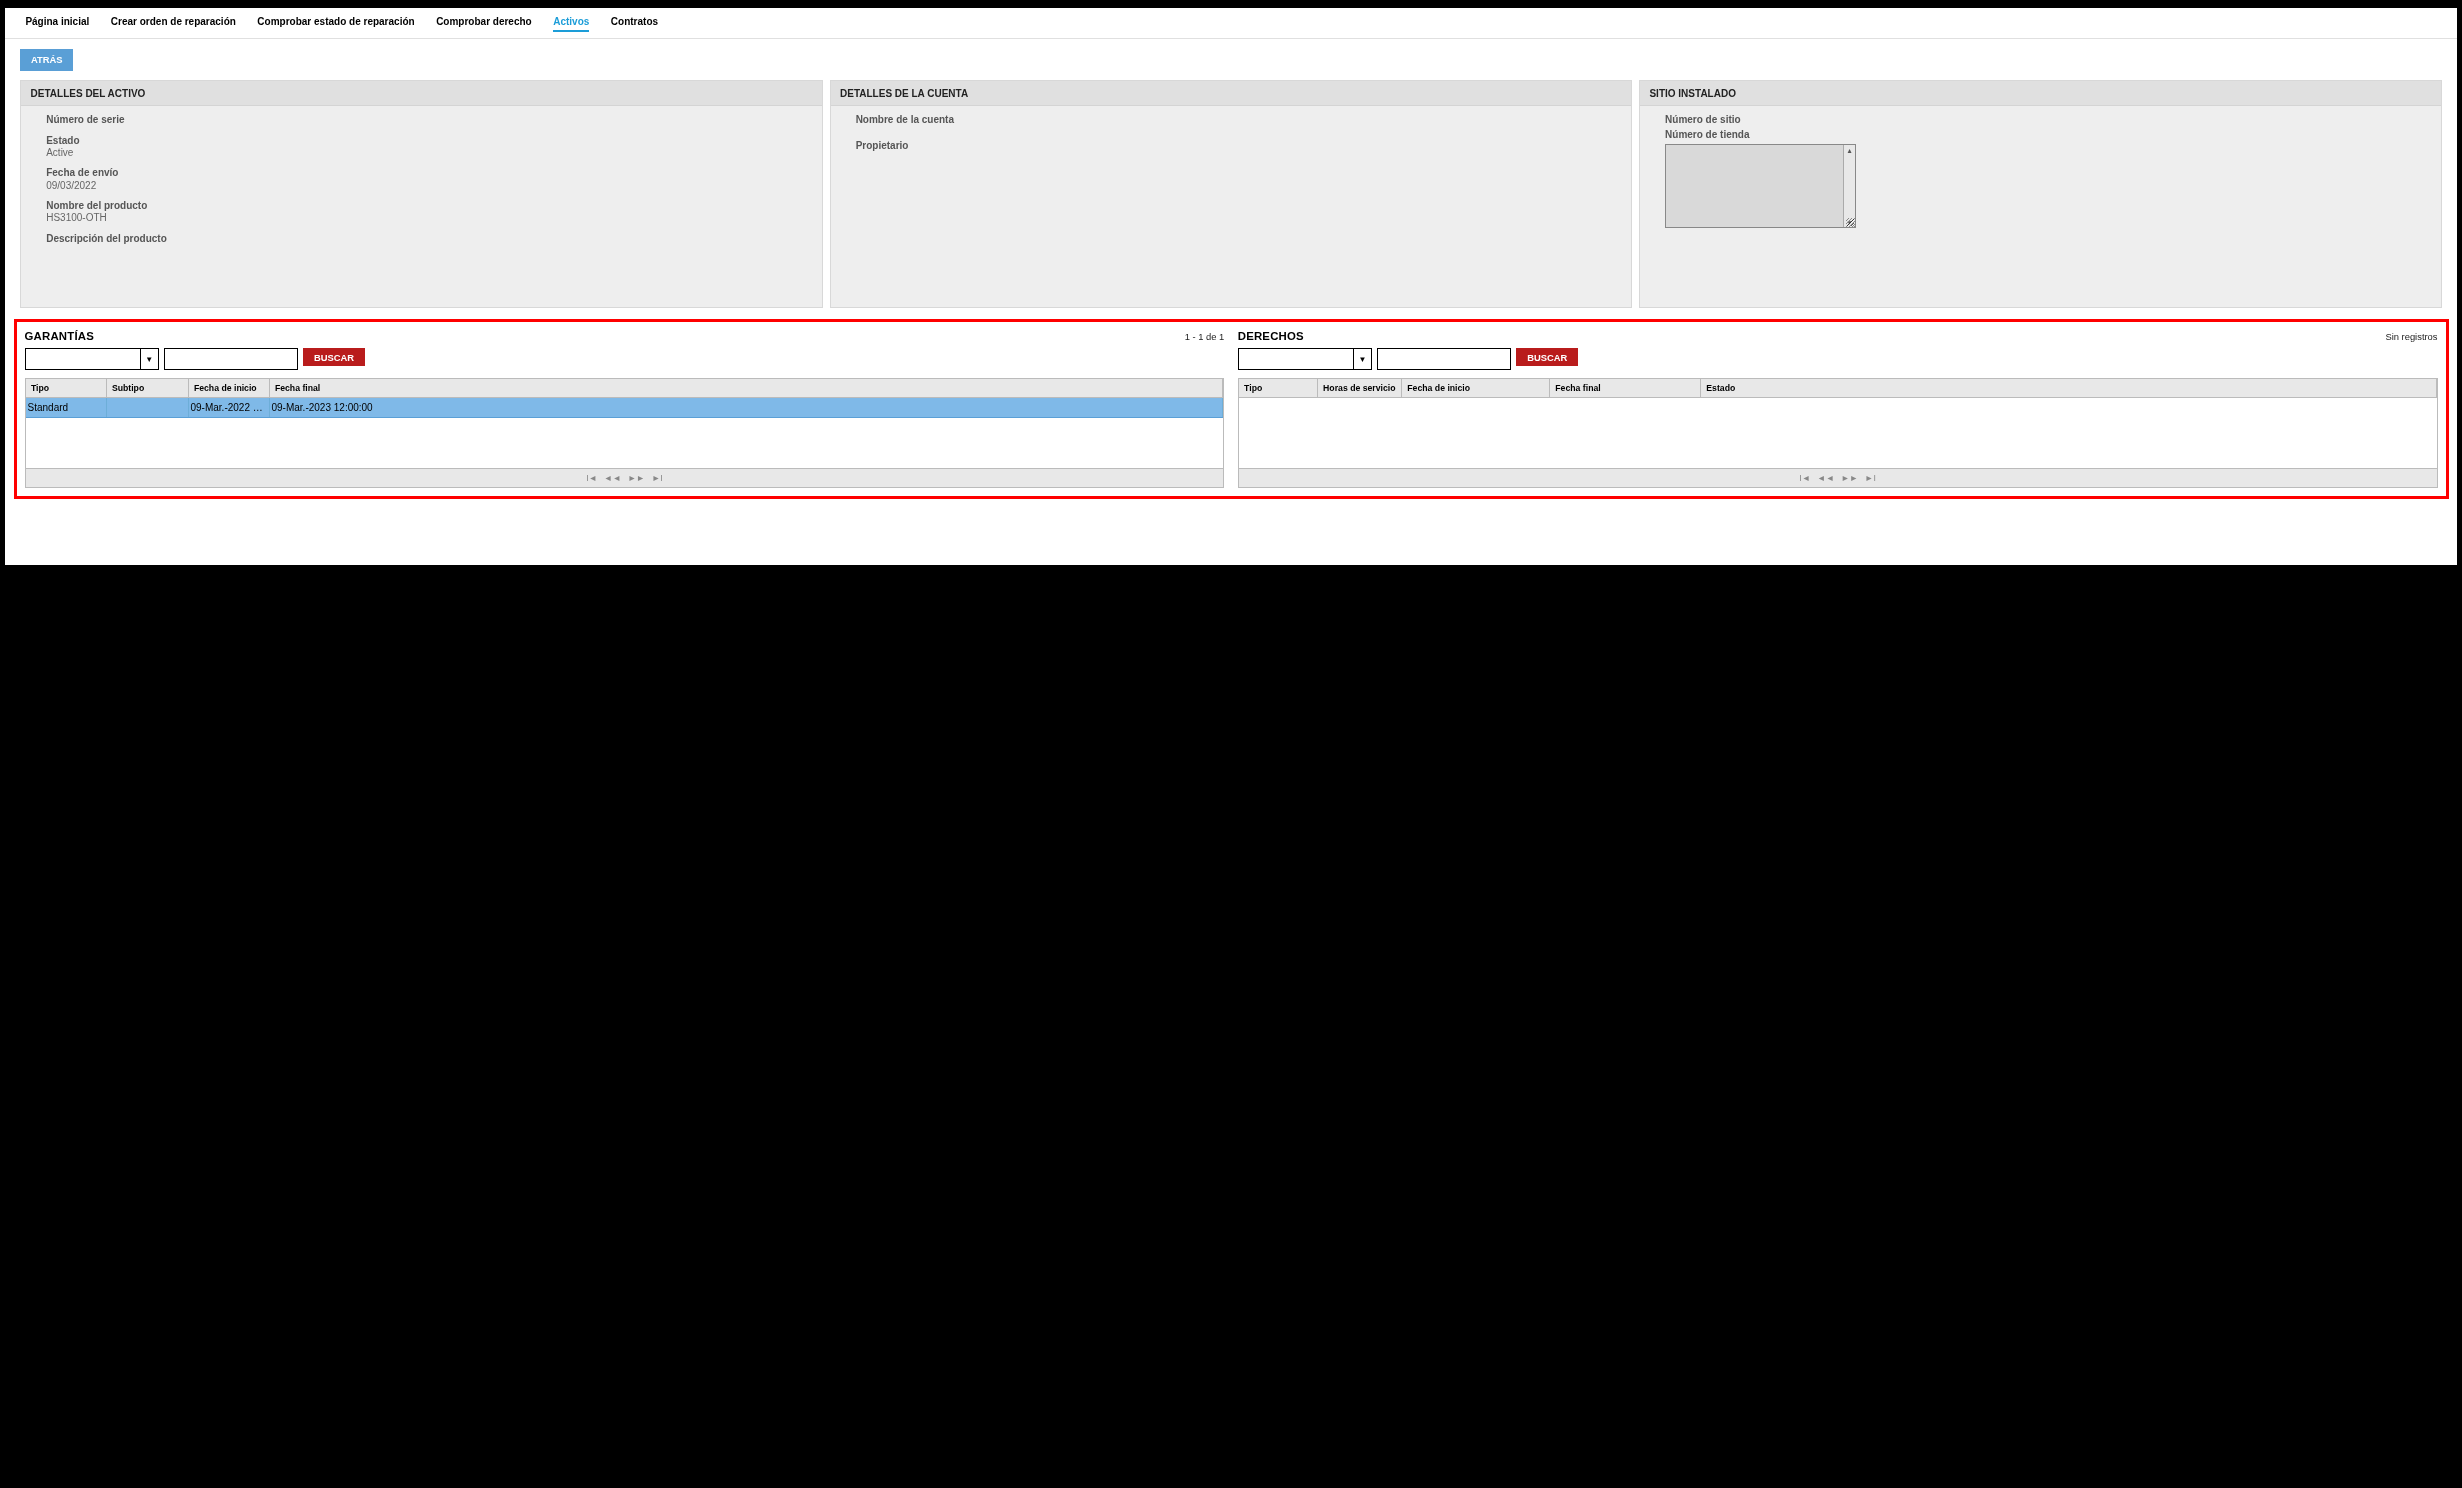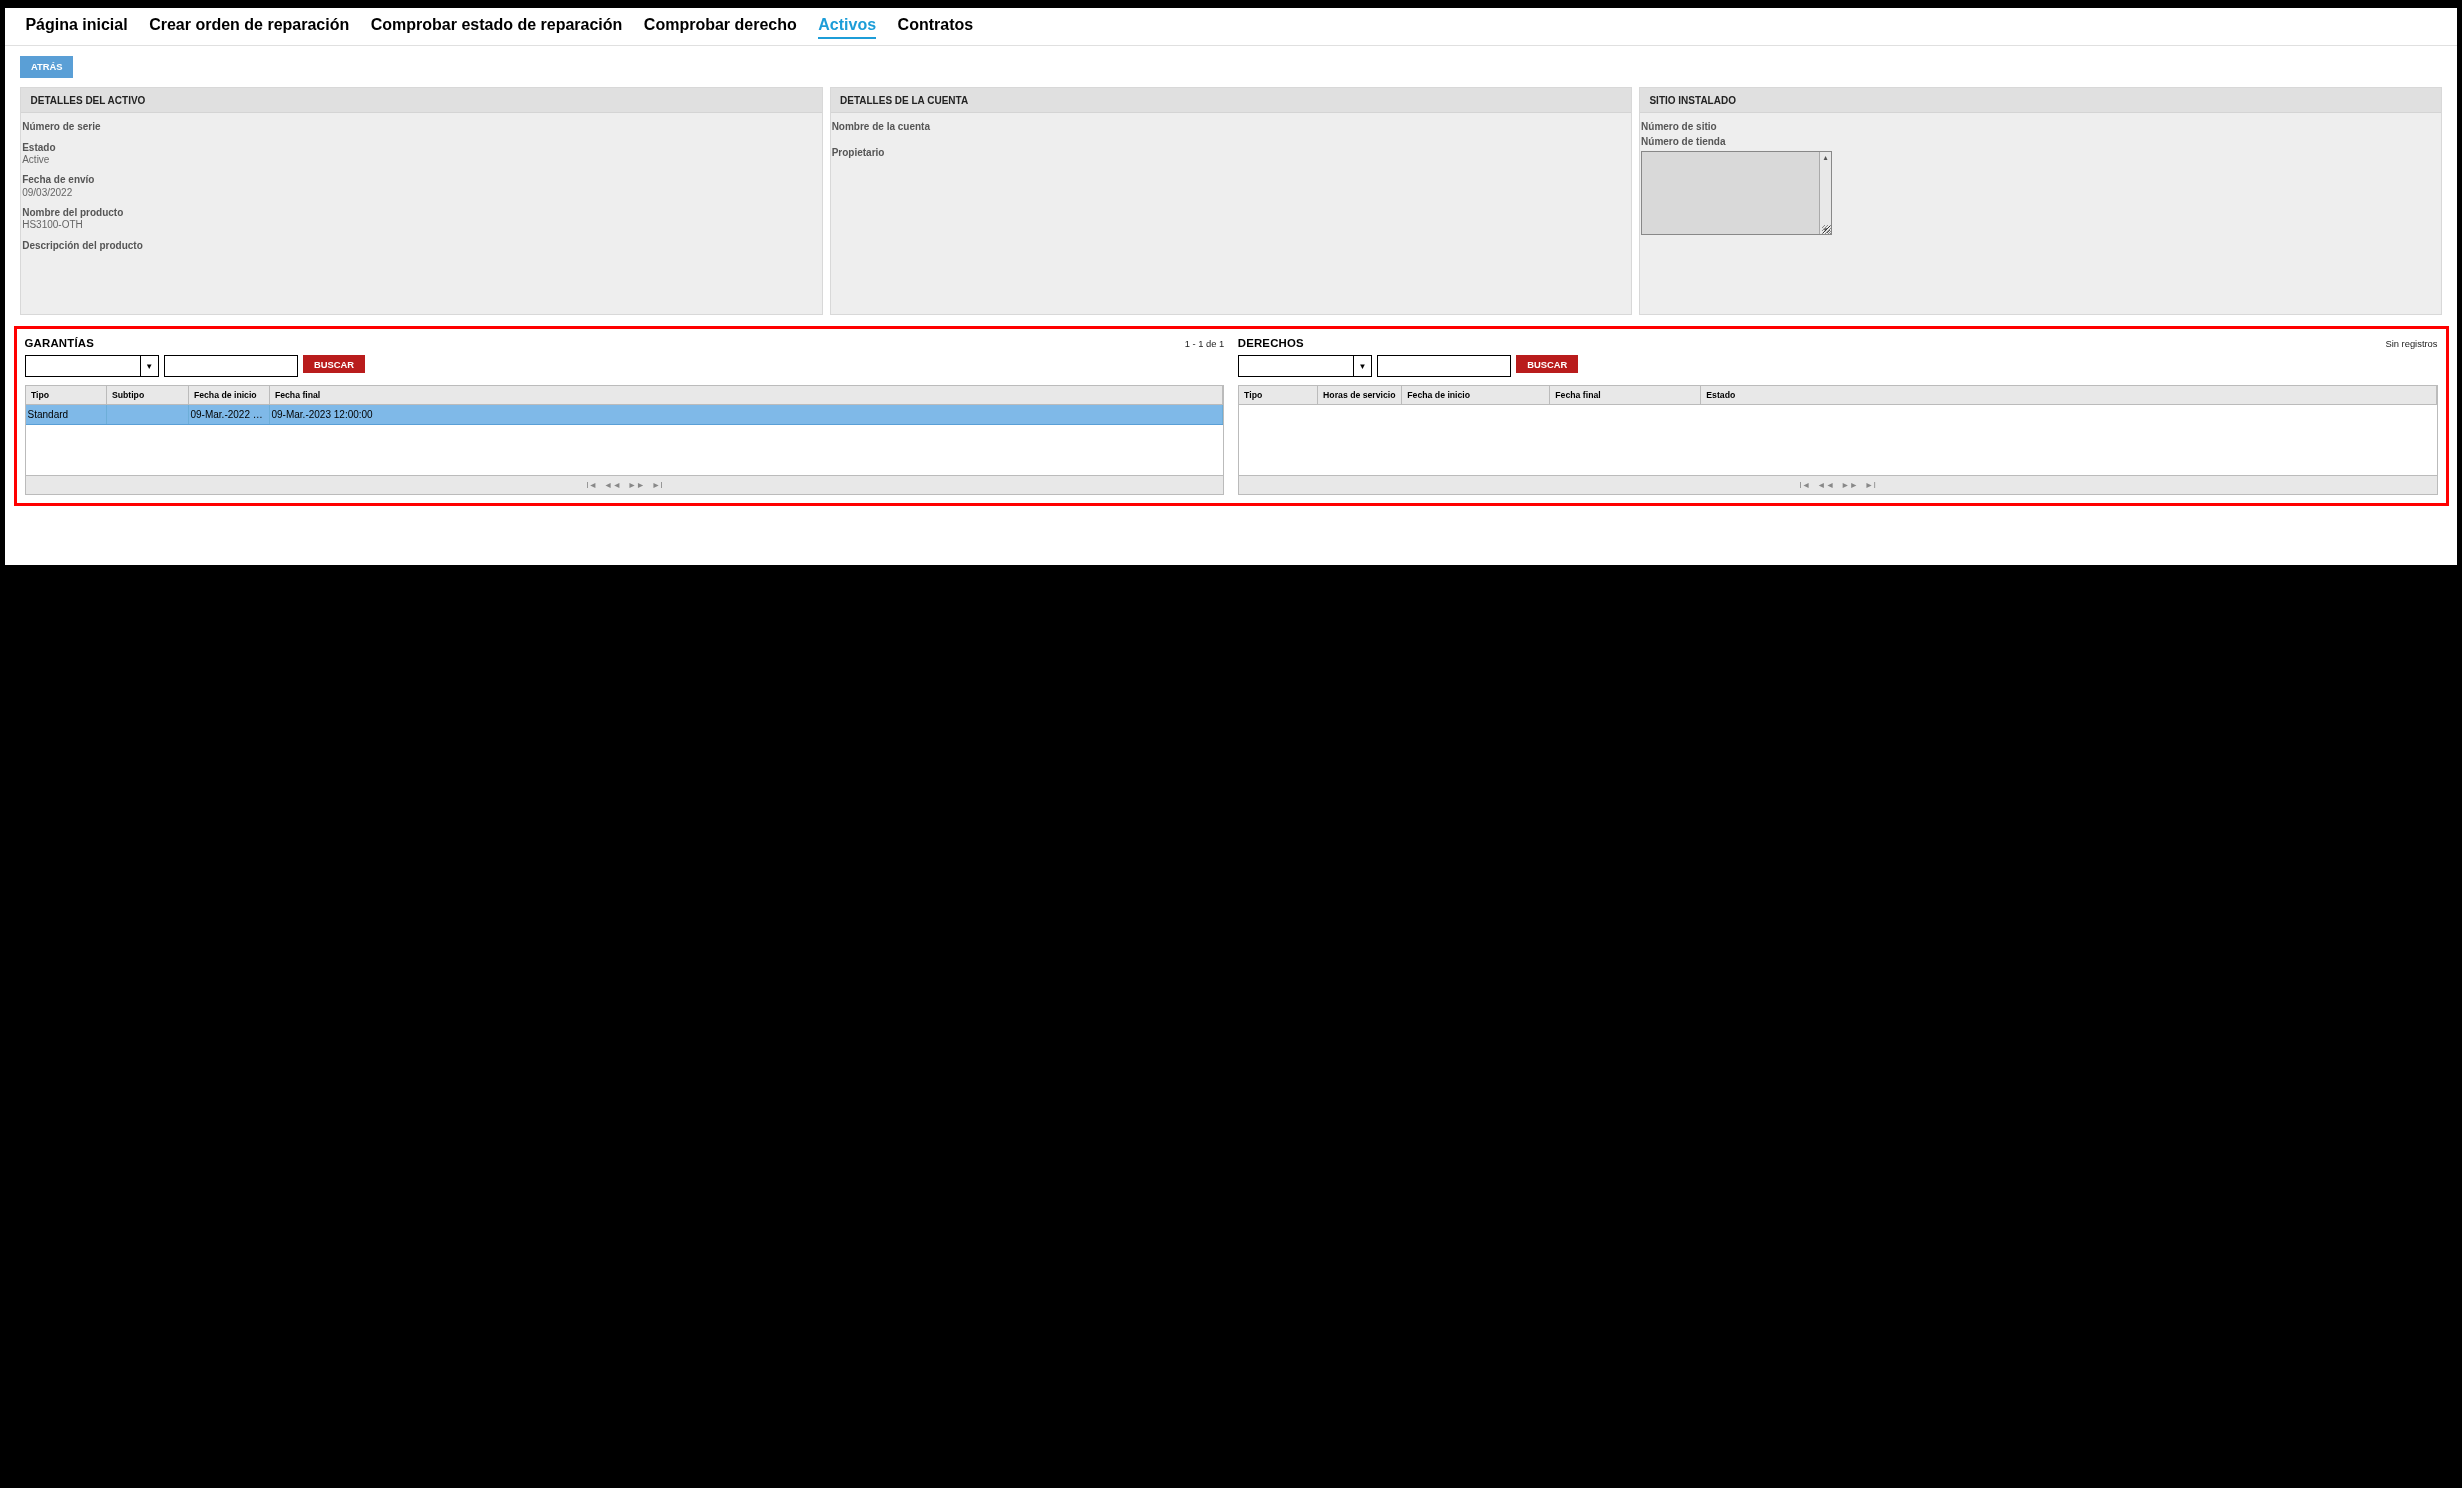--- a/index.html
+++ b/index.html
@@ -14,21 +14,21 @@
       min-height: 557px;
     }
     .nav-tabs {
       display: flex;
       gap: 21.5px;
       padding: 8px 20px 6.7px 20px;
       border-bottom: 0.7px solid #e0e0e0;
       margin-top: 2.7px;
     }
     .nav-tab {
-      font-size: 16px;
+      font-size: 10px;
       font-weight: bold;
       color: #000;
       cursor: pointer;
       padding-bottom: 2.7px;
     }
     .nav-tab.active {
       color: #1c9dd8;
       border-bottom: 2px solid #1c9dd8;
     }
     .content {
@@ -57,21 +57,21 @@
     }
     .panel-header {
       background: #e0e0e0;
       padding: 6.7px 9.4px;
       font-size: 10px;
       font-weight: bold;
       color: #222;
       border-bottom: 0.7px solid #d4d4d4;
     }
     .panel-body {
-      padding: 8px 1px;
+      padding: 8px 25px;
     }
     .field {
       margin-bottom: 9.4px;
     }
     .field-label {
       font-size: 10px;
       color: #555;
       font-weight: 600;
       margin-bottom: 1.3px;
     }

